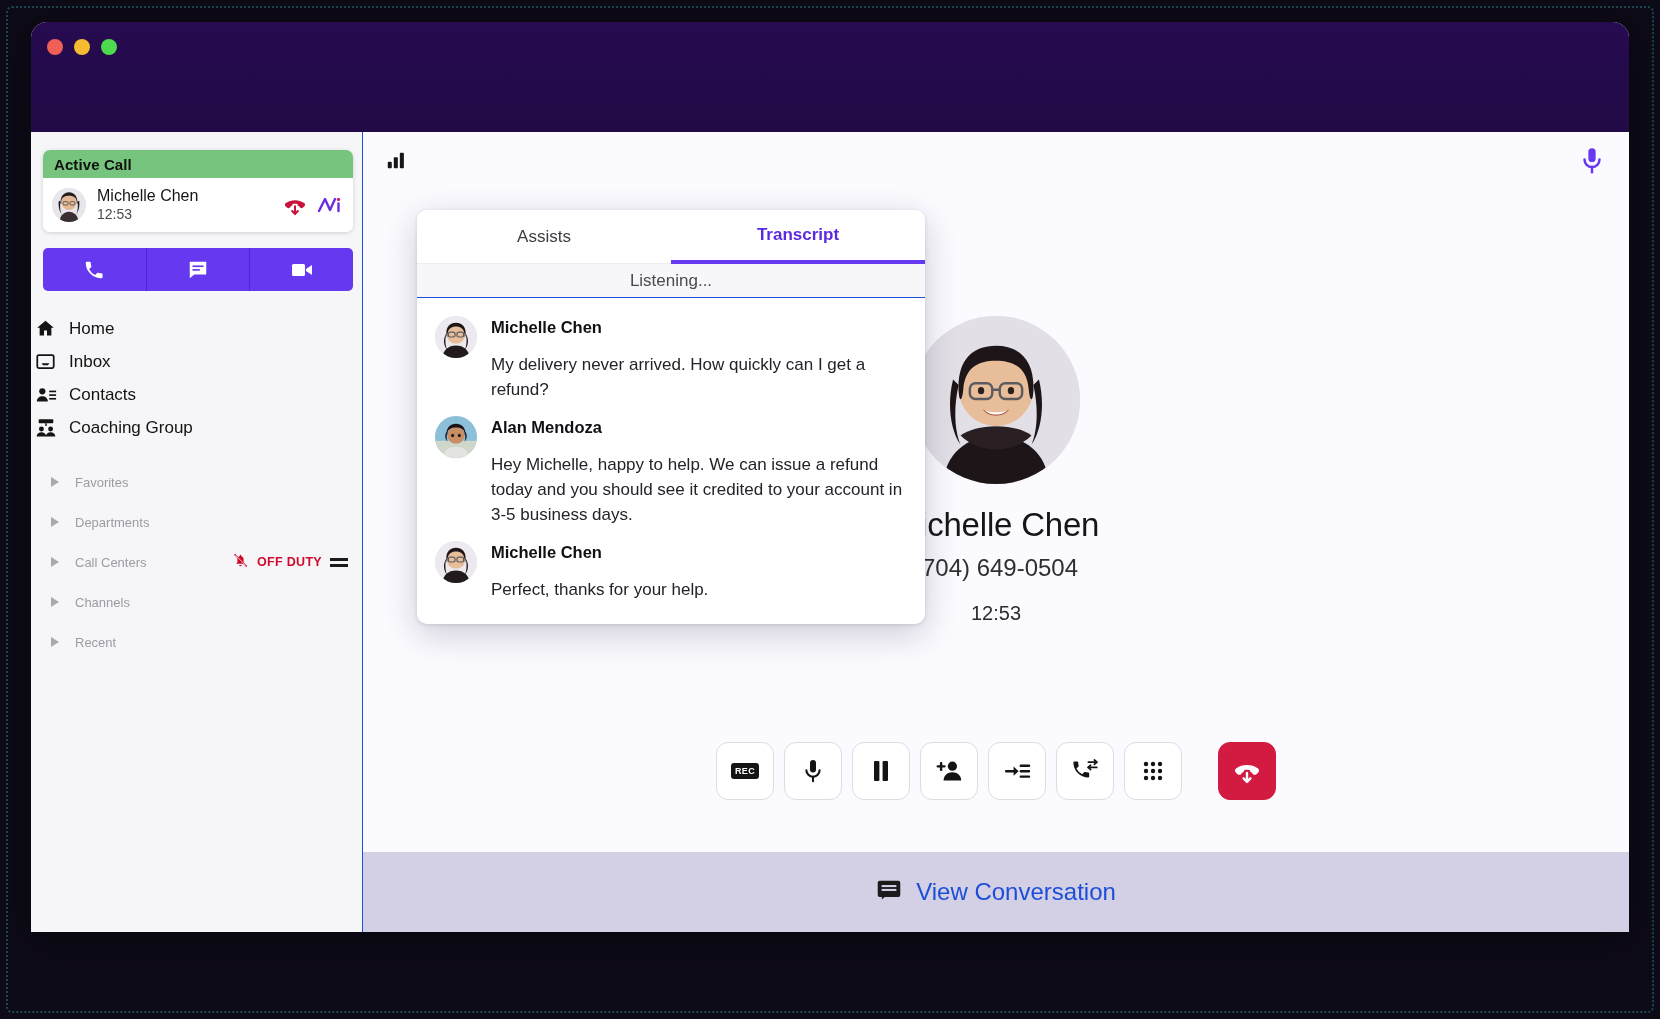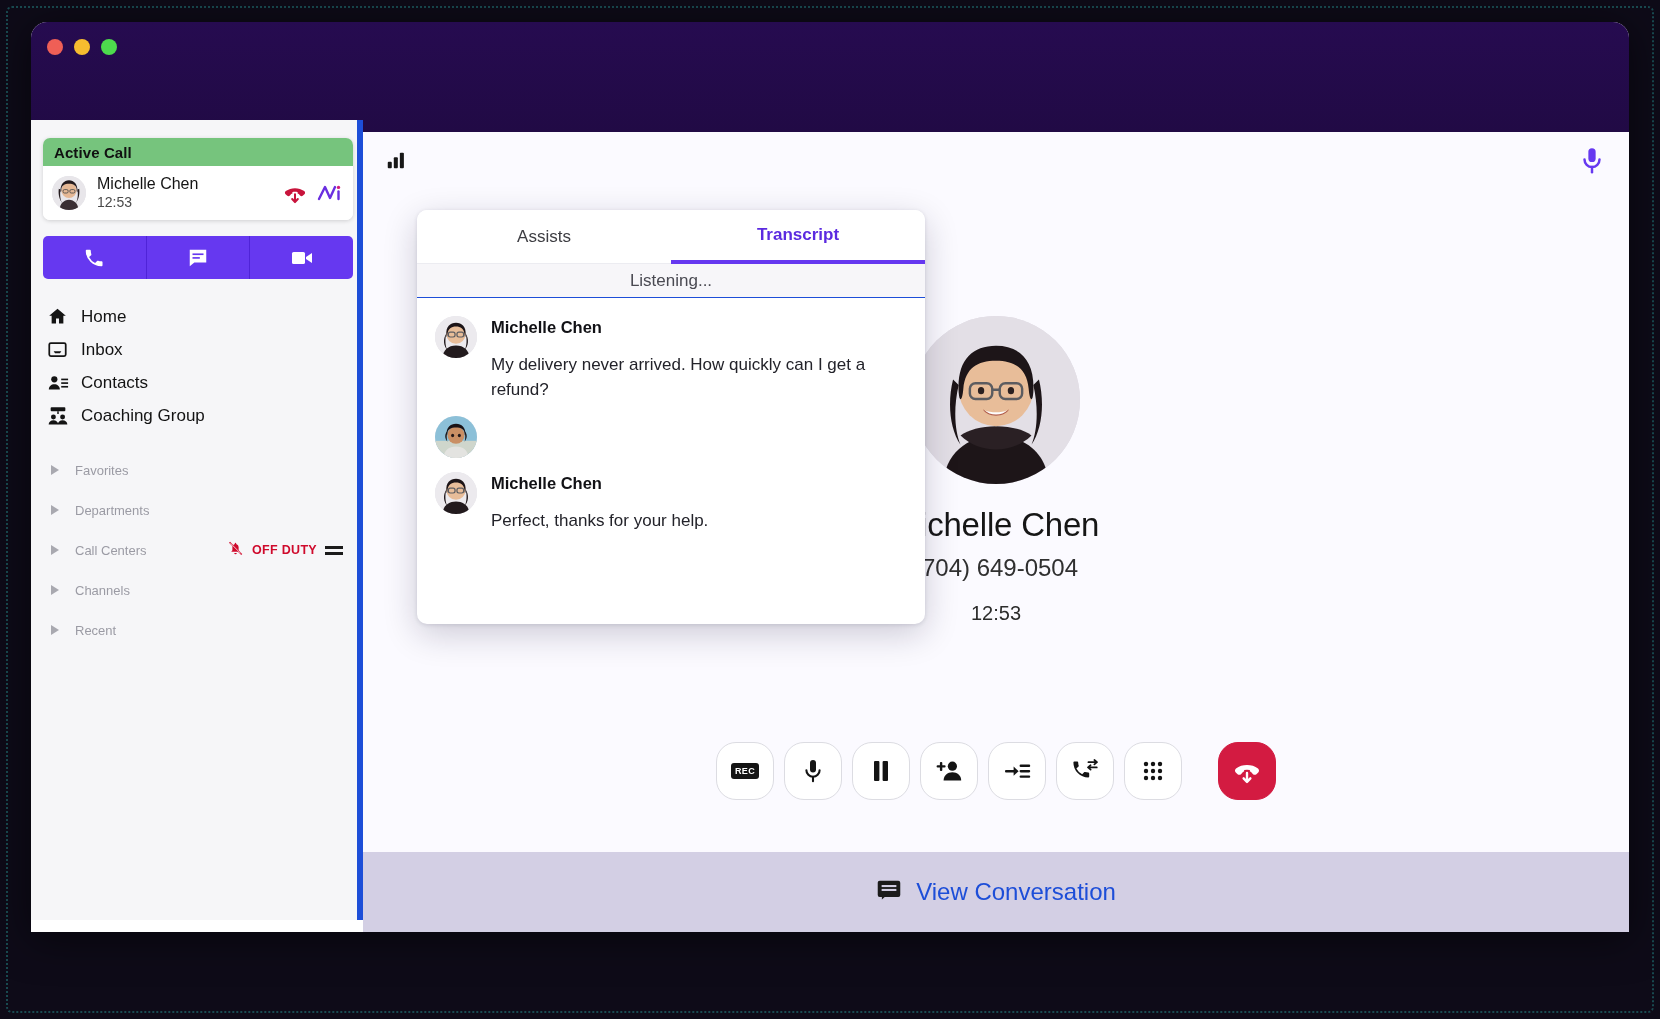--- a/index.html
+++ b/index.html
@@ -47,24 +47,24 @@
   .traffic {
     position: absolute; top: 17px;
     width: 16px; height: 16px; border-radius: 50%;
   }
   .traffic.red   { left: 16px; background: #ef5f56; }
   .traffic.amber { left: 43px; background: #f6bc2f; }
   .traffic.green { left: 70px; background: #4ddb4d; }
 
   
   #sidebar {
-    position: absolute; left: 0; top: 98px;
+    position: absolute; left: 0; top: 110px;
     width: 332px; height: 800px;
     background: #f6f6f8;
-    border-right: 6px solid #1d4ed8;
+    border-right: 1px solid #1d4ed8;
   }
 
   #active-call-card {
     position: absolute; left: 12px; top: 18px;
     width: 310px;
     border-radius: 7px;
     overflow: hidden;
     box-shadow: 0 1px 4px rgba(0,0,0,.16);
     background: #fff;
   }
@@ -117,21 +117,21 @@
     border-right: 1px solid #4f23d8;
     cursor: pointer;
   }
   .comm-btn:last-child { border-right: none; }
   .comm-btn svg { display: block; }
 
   
   #nav-primary { position: absolute; left: 0; top: 180px; width: 100%; }
   .nav-item {
     height: 33px; display: flex; align-items: center;
-    padding-left: 16px; cursor: pointer;
+    padding-left: 4px; cursor: pointer;
   }
   .nav-icon { width: 28px; flex: none; line-height: 0; color: #1b1b1b; }
   .nav-label { font-size: 17px; color: #131313; margin-left: 6px; }
 
   #nav-groups { position: absolute; left: 0; top: 330px; width: 100%; }
   .group-item {
     height: 40px; display: flex; align-items: center;
     padding-left: 20px; cursor: pointer;
   }
   .caret {
@@ -187,21 +187,21 @@
   }
   #contact-phone { margin-top: 10px; font-size: 24px; color: #303030; }
   #contact-timer { margin-top: 20px; font-size: 20px; color: #2c2c2c; }
 
   
   #call-controls {
     position: absolute; left: 0; top: 610px; width: 100%;
     display: flex; justify-content: center; align-items: center; gap: 10px;
   }
   .ctl {
-    width: 58px; height: 58px; border-radius: 20px;
+    width: 58px; height: 58px; border-radius: 12px;
     border: 1px solid #dcdce2; background: #ffffff;
     display: flex; align-items: center; justify-content: center;
     cursor: pointer;
   }
   .ctl.danger {
     background: #d31b41; border-color: #d31b41;
     margin-left: 26px;
   }
   .rec-badge {
     background: #141414; color: #fff;
@@ -572,20 +572,24 @@
               <rect width="44" height="44" fill="#8cc0d8"></rect>
               <rect y="26" width="44" height="18" fill="#cfd6cc"></rect>
               <path d="M9 44c0-8 6-12 13-12s13 4 13 12z" fill="#e3e3e0"></path>
               <circle cx="22" cy="20" r="9" fill="#c98f64"></circle>
               <path d="M12 19c0-7 4-11 10-11s10 4 10 11c0 2-1 1-1-1 0-4-4-6-9-6s-9 2-9 6c0 2-1 3-1-0z" fill="#191316"></path>
               <path d="M13 16c-1 4-1 8 0 11-3-4-3-8 0-11zM31 16c1 4 1 8 0 11 3-4 3-8 0-11z" fill="#191316"></path>
               <ellipse cx="18.5" cy="20.5" rx="1.6" ry="1.8" fill="#24191a"></ellipse>
               <ellipse cx="25.5" cy="20.5" rx="1.6" ry="1.8" fill="#24191a"></ellipse>
             </svg>
           </div>
+          <div class="tr-body">
+            <div class="tr-name">Alan Mendoza</div>
+            <div class="tr-text">Hey Michelle, happy to help. We can issue a refund today and you should see it credited to your account in 3-5 business days.</div>
+          </div>
         </div>
 
         <div class="tr-msg">
           <div class="tr-avatar">
             <svg viewBox="0 0 44 44">
               <rect width="44" height="44" fill="#eceaee"></rect>
               <path d="M8 44c0-8 6-13 14-13s14 5 14 13z" fill="#221a1d"></path>
               <circle cx="22" cy="19" r="10" fill="#e8bd99"></circle>
               <path d="M12 20c-1-9 4-13 10-13s11 4 10 13c0 3-1 2-1-1-1-6-4-8-9-8s-8 2-9 8c0 3-1 4-1 1z" fill="#1d1518"></path>
               <path d="M12 18c-2 7-1 14 1 18-4-5-5-12-1-18zM32 18c2 7 1 14-1 18 4-5 5-12 1-18z" fill="#1d1518"></path>

